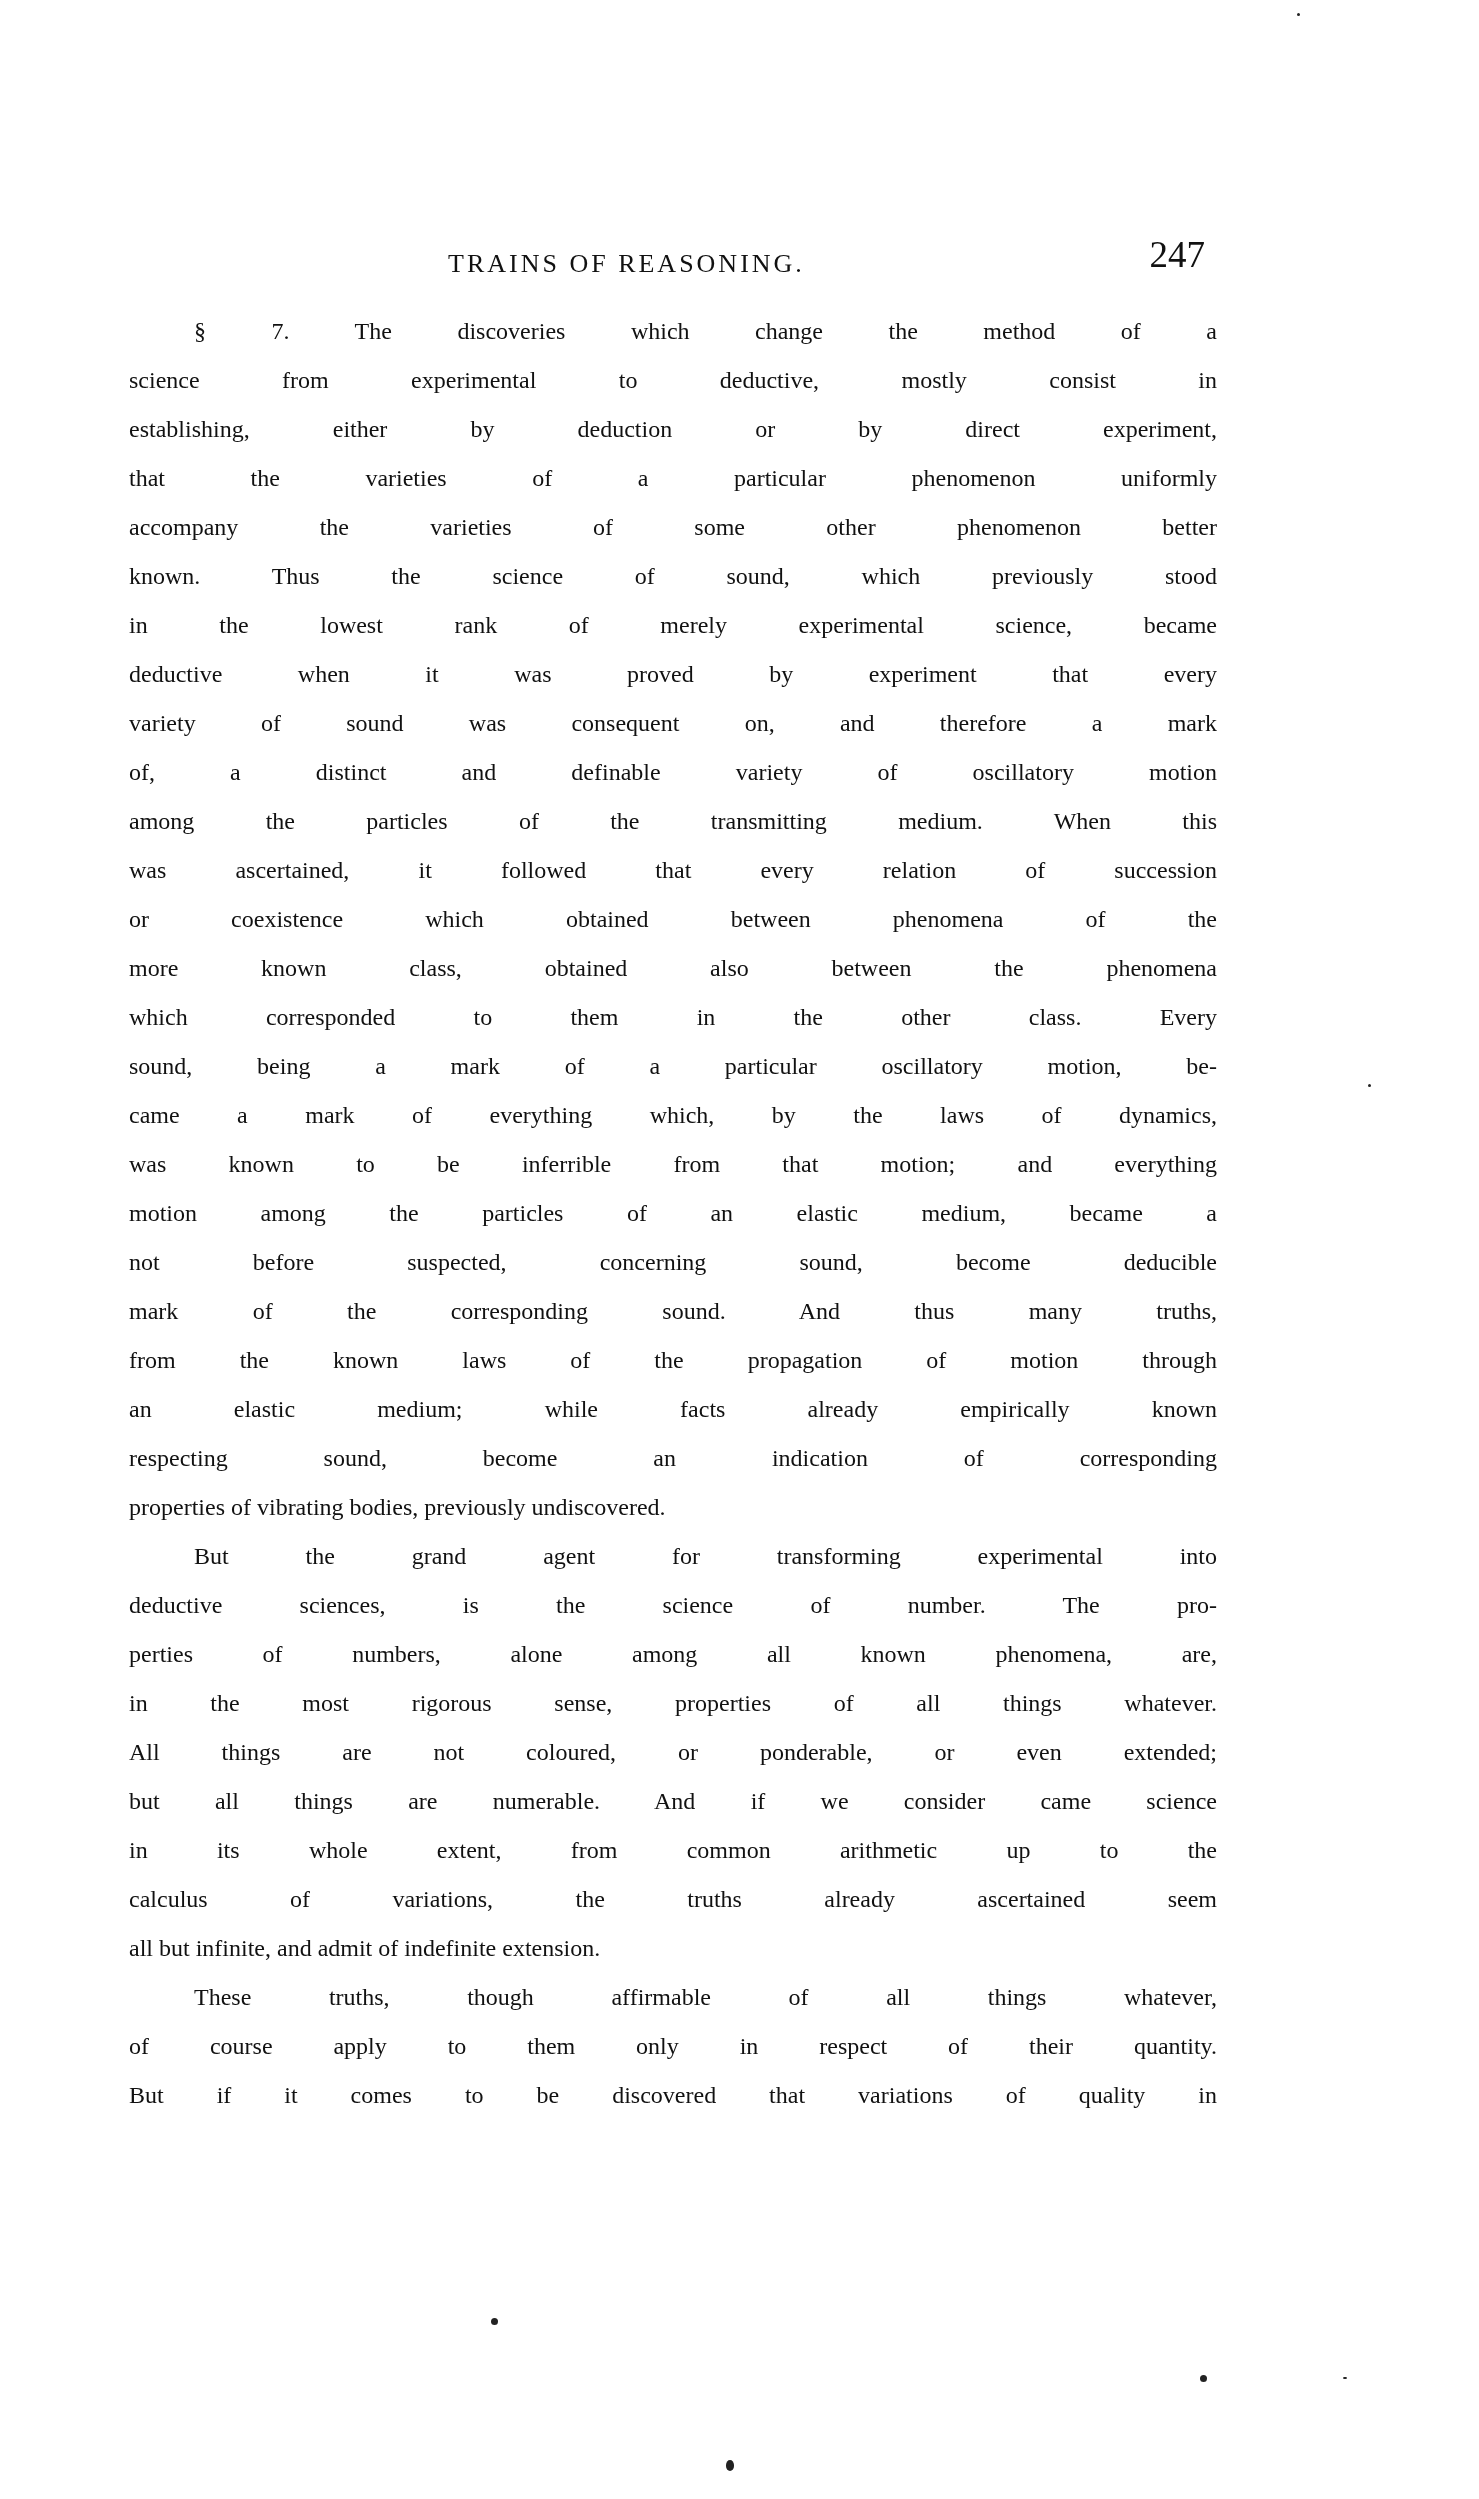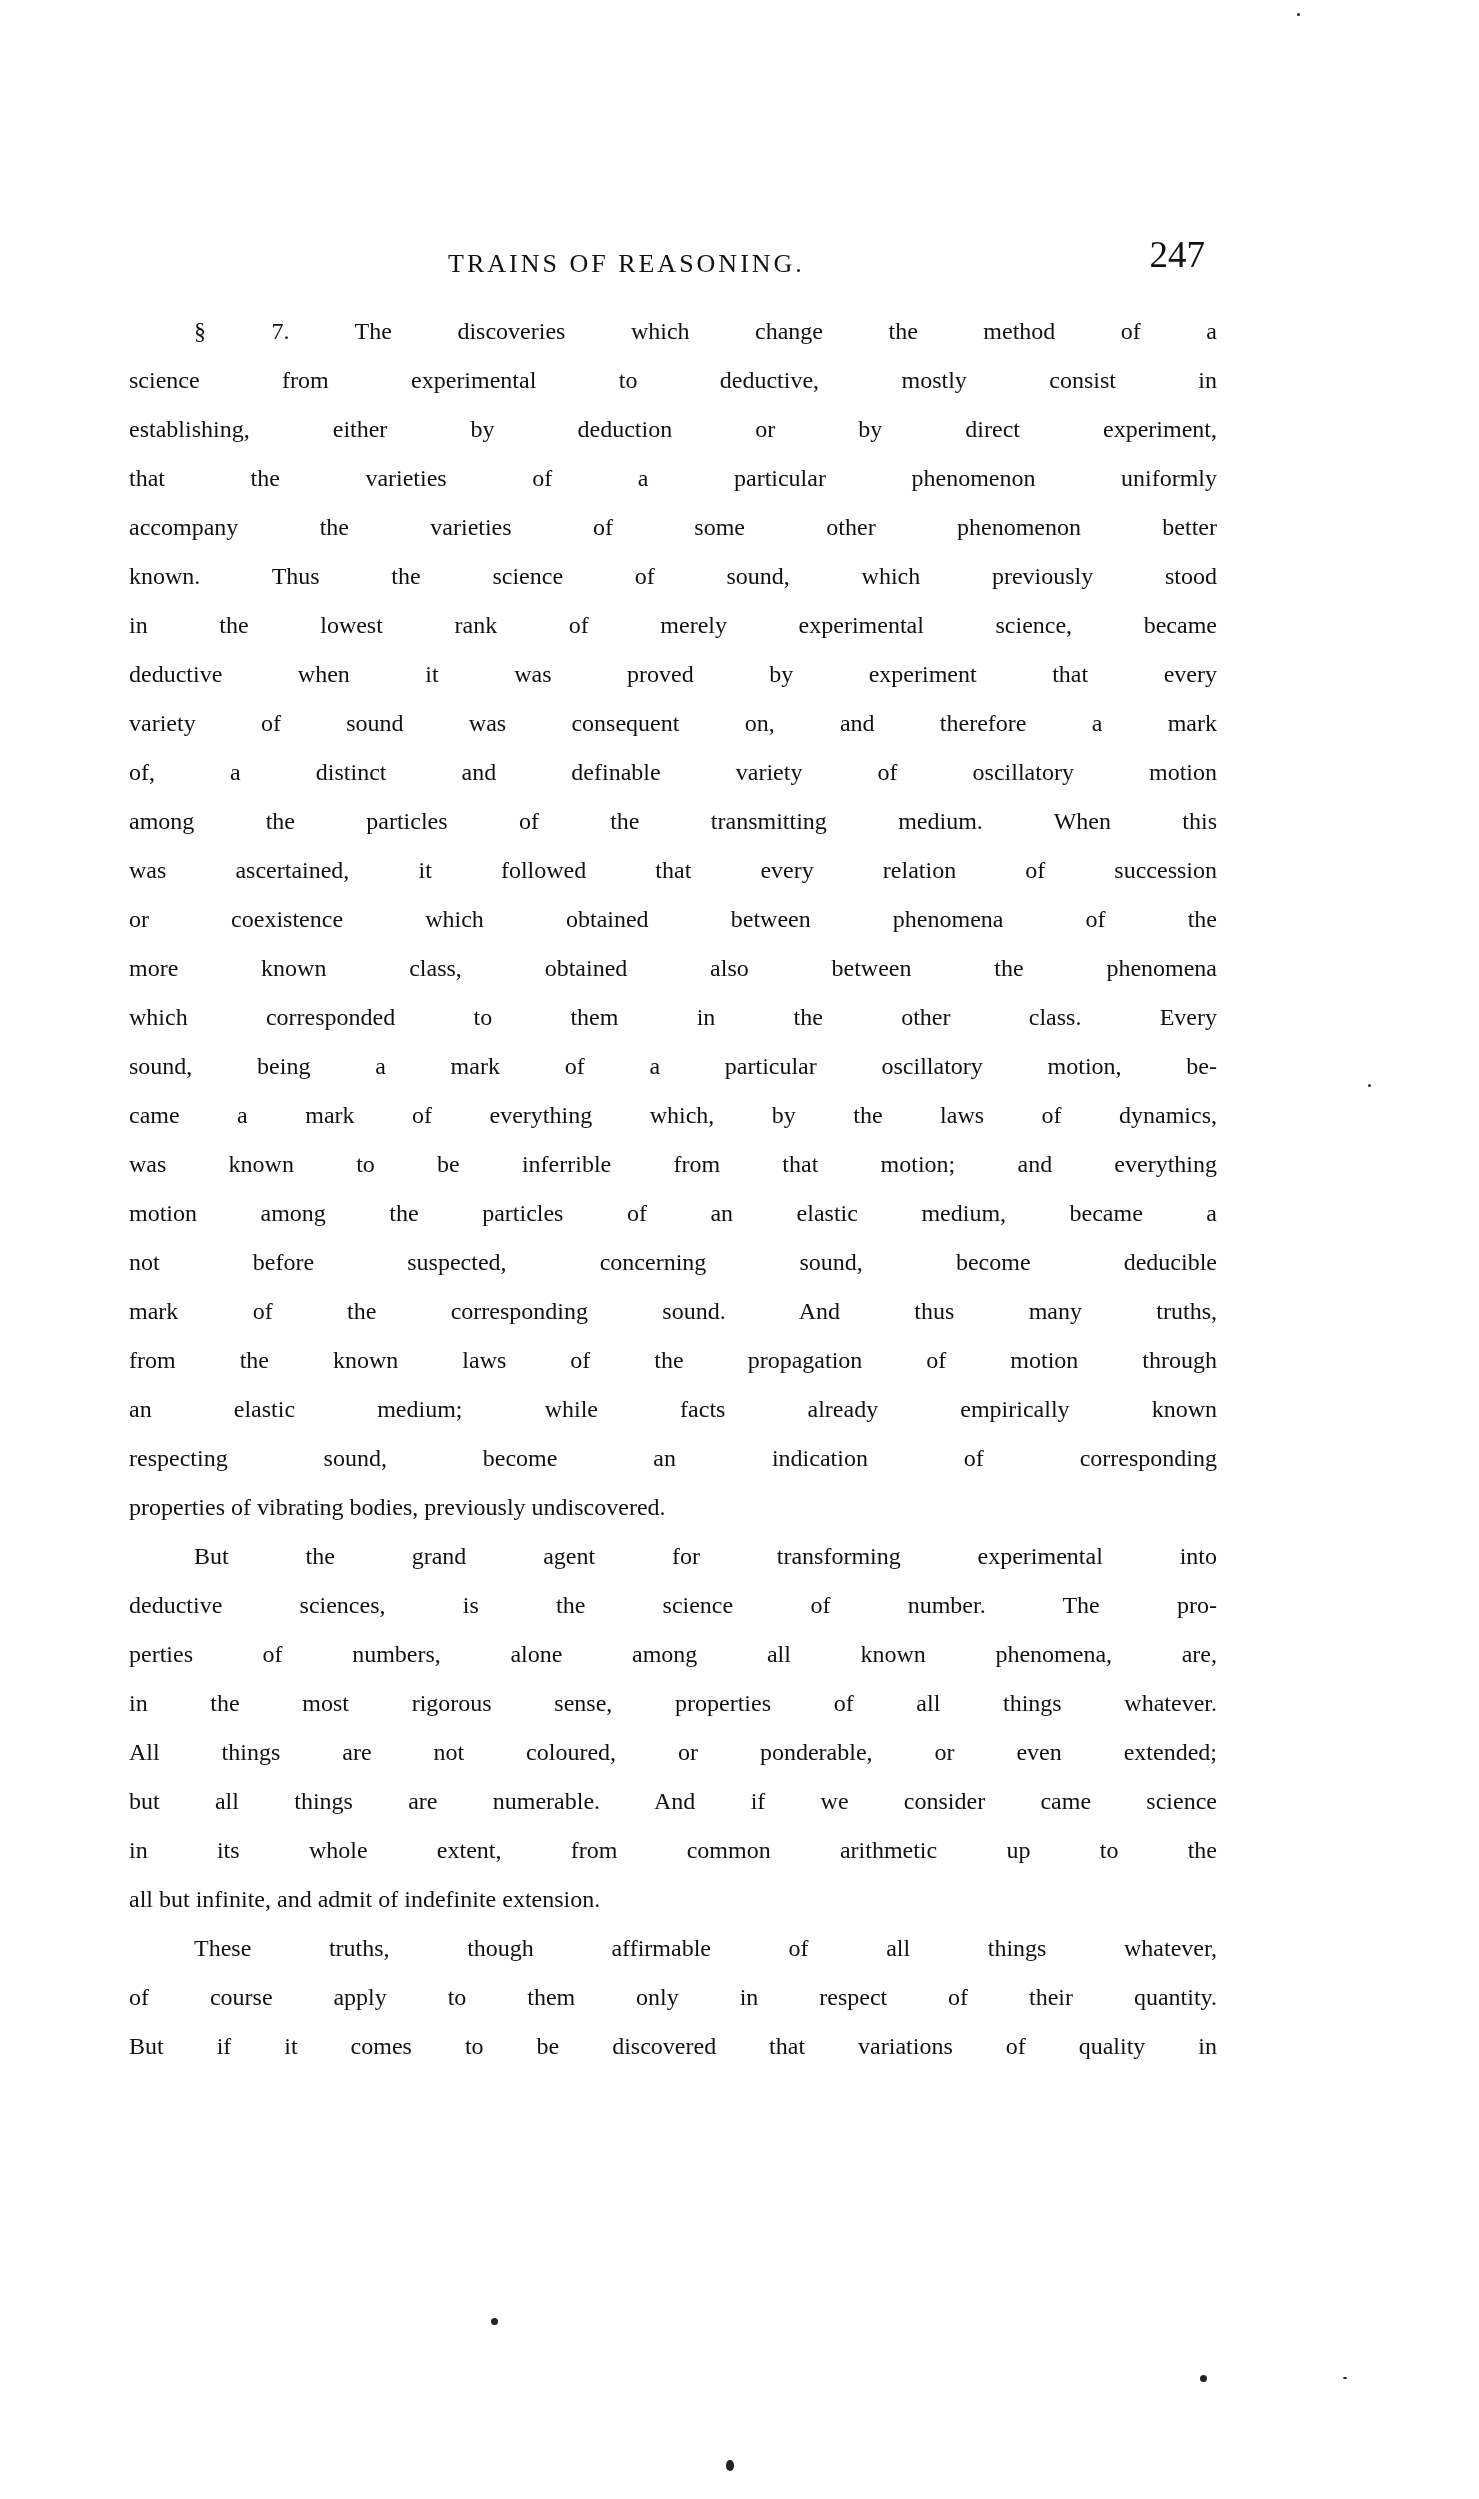--- a/index.html
+++ b/index.html
@@ -56,20 +56,21 @@
       <span class="line last">properties of vibrating bodies, previously undiscovered.</span>
     </div>
     <div>
       <span class="line indent">But the grand agent for transforming experimental into</span>
       <span class="line">deductive sciences, is the science of number.  The pro-</span>
       <span class="line">perties of numbers, alone among all known phenomena, are,</span>
       <span class="line">in the most rigorous sense, properties of all things whatever.</span>
       <span class="line">All things are not coloured, or ponderable, or even extended;</span>
       <span class="line">but all things are numerable.  And if we consider came science</span>
       <span class="line">in its whole extent, from common arithmetic up to the</span>
+      <span class="line">calculus of variations, the truths already ascertained seem</span>
       <span class="line last">all but infinite, and admit of indefinite extension.</span>
     </div>
     <div>
       <span class="line indent">These truths, though affirmable of all things whatever,</span>
       <span class="line">of course apply to them only in respect of their quantity.</span>
       <span class="line">But if it comes to be discovered that variations of quality in</span>
     </div>
   </div>
 
   <span class="speck" style="left:1297px;top:13px;width:3px;height:3px;"></span>

